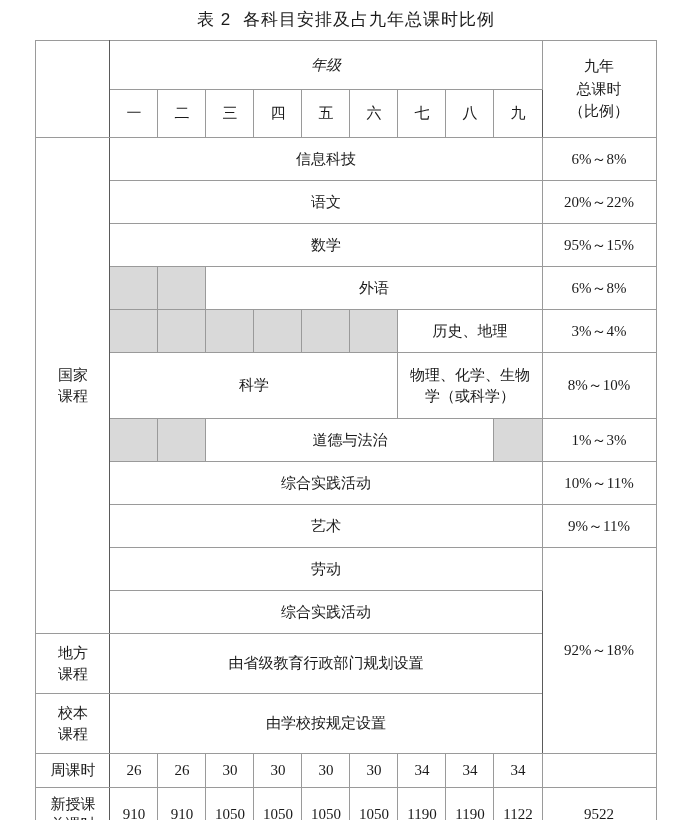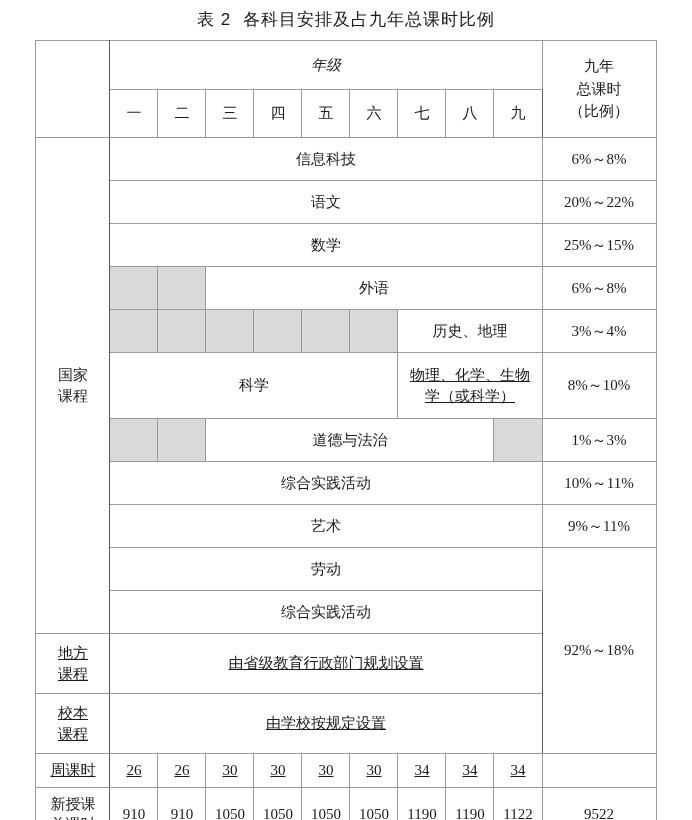--- a/index.html
+++ b/index.html
@@ -41,33 +41,33 @@
   
   .hdr td{background:#e3e3e3;border-color:#7d7d7d;}
   .hdr-bot td{border-bottom:1.6px solid #5a5a5a;}
   .col-cat{border-right:1.6px solid #5a5a5a !important;}
   .col-pct{border-left:1.6px solid #5a5a5a !important;}
   .sec-top td{border-top:1.6px solid #5a5a5a;}
   .grey{background:#d9d9d9 !important;}
   .cat{font-size:15px;}
   .cat .ln{display:block;}
   .pct{font-size:15px;white-space:nowrap;font-family:Liberation Serif, serif;}
-  .twoline{font-size:15px;text-decoration:underline;}
+  .twoline{font-size:15px;}
   .twoline .ln{display:block;}
   .num{font-size:15px;font-family:"Liberation Serif","DejaVu Serif",serif;}
 
   .h-grade{height:48px;font-size:16px;font-style:italic;}
   .h-g2{height:47px;font-size:17px;}
   .h-total{font-size:15px;}
   .h-total .ln{display:block;line-height:1.5;}
 
   .r-sub{height:43px;}
   .r-tall{height:66px;}
-  .r-cat2{height:60px;text-decoration:underline;}
-  .r-num{height:34px;text-decoration:underline;}
+  .r-cat2{height:60px;}
+  .r-num{height:34px;}
   .r-num2{height:53px;}
 </style>
 </head>
 <body>
 
 <div class="page">
 
   <div class="title">
     <span class="t-num"><span>表</span> <span>2</span></span><span>各科目安排及占九年总课时比例</span>
   </div>
@@ -111,21 +111,21 @@
         <td class="col-pct pct">6%～8%</td>
       </tr>
 
       <tr class="r-sub">
         <td colspan="9">语文</td>
         <td class="col-pct pct">20%～22%</td>
       </tr>
 
       <tr class="r-sub">
         <td colspan="9">数学</td>
-        <td class="col-pct pct">25%～15%</td>
+        <td class="col-pct pct">95%～15%</td>
       </tr>
 
       <tr class="r-sub">
         <td class="grey"></td>
         <td class="grey"></td>
         <td colspan="7">外语</td>
         <td class="col-pct pct">6%～8%</td>
       </tr>
 
       <tr class="r-sub">

